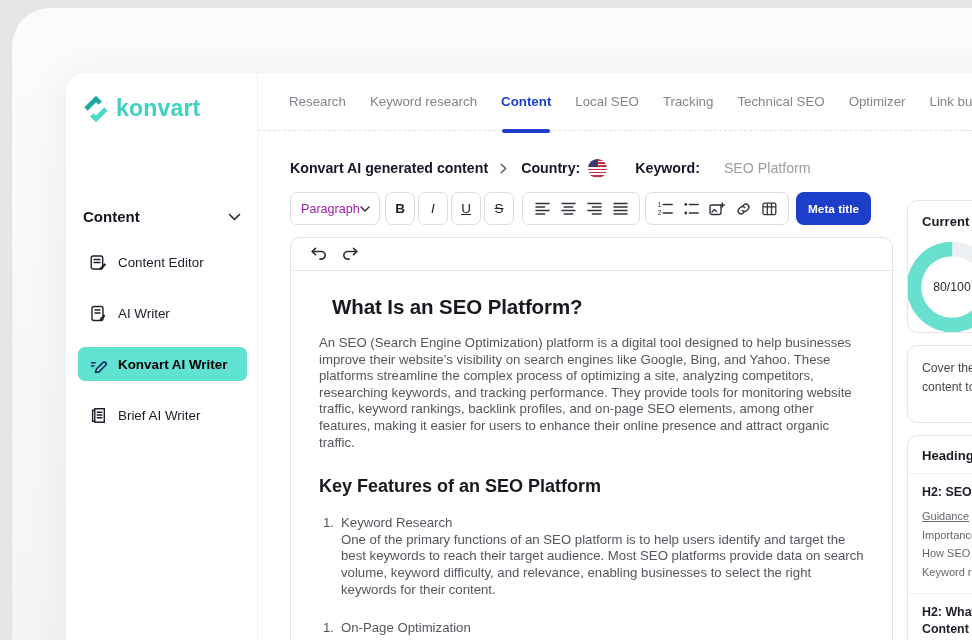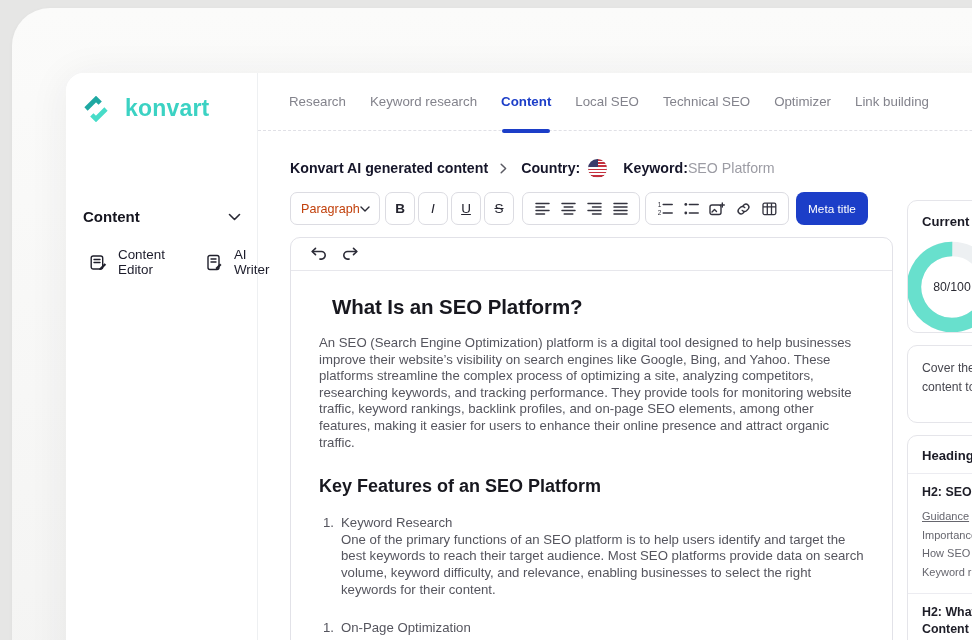--- a/index.html
+++ b/index.html
@@ -10,26 +10,26 @@
   .stage { position:absolute; left:12px; top:8px; right:-40px; bottom:-40px;
     background:linear-gradient(180deg,#fbfbfa 0%,#f4f4f3 100%);
     border-radius:38px; box-shadow:0 1px 4px rgba(0,0,0,0.04); }
 
   .app { position:absolute; left:54px; top:65px; width:960px; height:620px;
     background:#fff; border-radius:18px 0 0 0; box-shadow:0 4px 40px rgba(40,40,60,0.07); }
 
   
   .sidebar { position:absolute; left:0; top:0; width:192px; height:620px;
     border-right:1px solid #eef0f2; border-radius:18px 0 0 0; background:#fff; }
-  .logo { position:absolute; left:17px; top:22px; display:flex; align-items:center; gap:16px; }
+  .logo { position:absolute; left:17px; top:22px; display:flex; align-items:center; gap:7px; }
   .brand-name { font-size:23px; font-weight:bold; color:#3bd2c3; letter-spacing:.2px; }
   .side-section { position:absolute; left:17px; right:16px; top:135px; display:flex;
     align-items:center; justify-content:space-between; font-size:15px; font-weight:bold; color:#15151f; }
   .side-items { position:absolute; left:12px; right:10px; top:172px; display:flex;
-    flex-direction:row; gap:17px; }
+    flex-direction:column; gap:17px; }
   .side-item { display:flex; align-items:center; gap:11px; height:34px; padding:0 12px;
     font-size:13.4px; color:#1c1c2b; border-radius:7px; cursor:pointer; }
   .side-item.active { background:#5fe2d1; color:#000000; font-weight:bold; }
   .sicon { display:flex; width:17px; }
 
   
   .topnav { position:absolute; left:192px; top:0; width:940px; height:58px;
     border-bottom:1px dashed #e0e0e6; display:flex; align-items:center;
     padding-left:31px; gap:24px; font-size:13.3px; color:#83838c; background:#fff; }
   .tab { position:relative; height:58px; display:flex; align-items:center; cursor:pointer; white-space:nowrap; }
@@ -40,40 +40,40 @@
   
   .crumb-row { position:absolute; left:224px; top:82px; height:26px; display:flex;
     align-items:center; font-size:14.2px; color:#16162a; }
   .crumb-bold { font-weight:bold; }
   .crumb-chev { margin:0 14px 0 12px; display:flex; }
   .flag { width:19px; height:19px; border-radius:50%; margin:0 8px;
     background:
       linear-gradient(#3a3b6b,#3a3b6b) no-repeat 0 0 / 55% 42%,
       repeating-linear-gradient(180deg,#c5303e 0 1.6px,#fff 1.6px 3.2px);
     box-shadow:inset 0 0 0 0.5px rgba(0,0,0,0.12); }
-  .kw-label { margin-left:8px; font-weight:bold; }
-  .crumb-value { margin-left:0; color:#9c9ca4; }
+  .kw-label { margin-left:20px; font-weight:bold; }
+  .crumb-value { margin-left:24px; color:#9c9ca4; }
 
   
   .toolbar { position:absolute; left:224px; top:119px; height:33px; display:flex; align-items:center; }
   .tb-box { height:33px; border:1px solid #dcdce2; border-radius:7px; background:#fff;
     display:flex; align-items:center; }
   .tb-select { width:90px; justify-content:space-between; padding:0 10px;
-    font-size:12.6px; color:#c2410c; margin-right:5px; cursor:pointer; }
+    font-size:12.6px; color:#a21caf; margin-right:5px; cursor:pointer; }
   .tb-letter { width:30px; justify-content:center; font-size:13.5px; color:#23232e;
     margin-right:3px; cursor:pointer; }
   .tb-letter.bold { font-weight:bold; }
   .tb-letter.italic { font-style:italic; }
   .tb-letter.underline { text-decoration:underline; }
   .tb-letter.strike { text-decoration:line-through; }
   .tb-group { padding:0 8px; gap:4px; margin-left:5px; }
   .tb-icon { width:22px; height:26px; display:flex; align-items:center; justify-content:center;
     cursor:pointer; }
   .meta-btn { margin-left:7px; height:33px; padding:0 12px; background:#1c3ec8; color:#fff;
-    font-size:11.8px; font-weight:normal; border:none; border-radius:8px; cursor:pointer;
+    font-size:11.8px; font-weight:bold; border:none; border-radius:8px; cursor:pointer;
     font-family:"Liberation Sans", sans-serif; }
 
   
   .editor-card { position:absolute; left:224px; top:164px; width:603px; height:540px;
     border:1px solid #e2e2e8; border-radius:10px; background:#fff; }
   .undo-bar { height:33px; border-bottom:1px solid #e7e7ec; display:flex; align-items:center;
     gap:15px; padding:0 19px; }
   .ubtn { display:flex; cursor:pointer; }
   .doc { padding:24px 28px; }
   .doc h1 { font-size:20.5px; color:#18181f; letter-spacing:-.1px; margin:0 13px 16px;
@@ -172,20 +172,21 @@
             <span>Brief AI Writer</span>
           </div>
         </nav>
       </aside>
 
       <div class="topnav">
         <div class="tab">Research</div>
         <div class="tab">Keyword research</div>
         <div class="tab active">Content</div>
         <div class="tab">Local SEO</div>
+        <div class="tab">Tracking</div>
         <div class="tab">Technical SEO</div>
         <div class="tab">Optimizer</div>
         <div class="tab">Link building</div>
       </div>
 
       <div class="crumb-row">
         <span class="crumb-bold">Konvart AI generated content</span>
         <span class="crumb-chev">
           <svg width="7" height="11" viewBox="0 0 7 11" fill="none">
             <path d="M1.2 1.2 5.6 5.5 1.2 9.8" stroke="#5a5a63" stroke-width="1.5" stroke-linecap="round" stroke-linejoin="round"></path>

